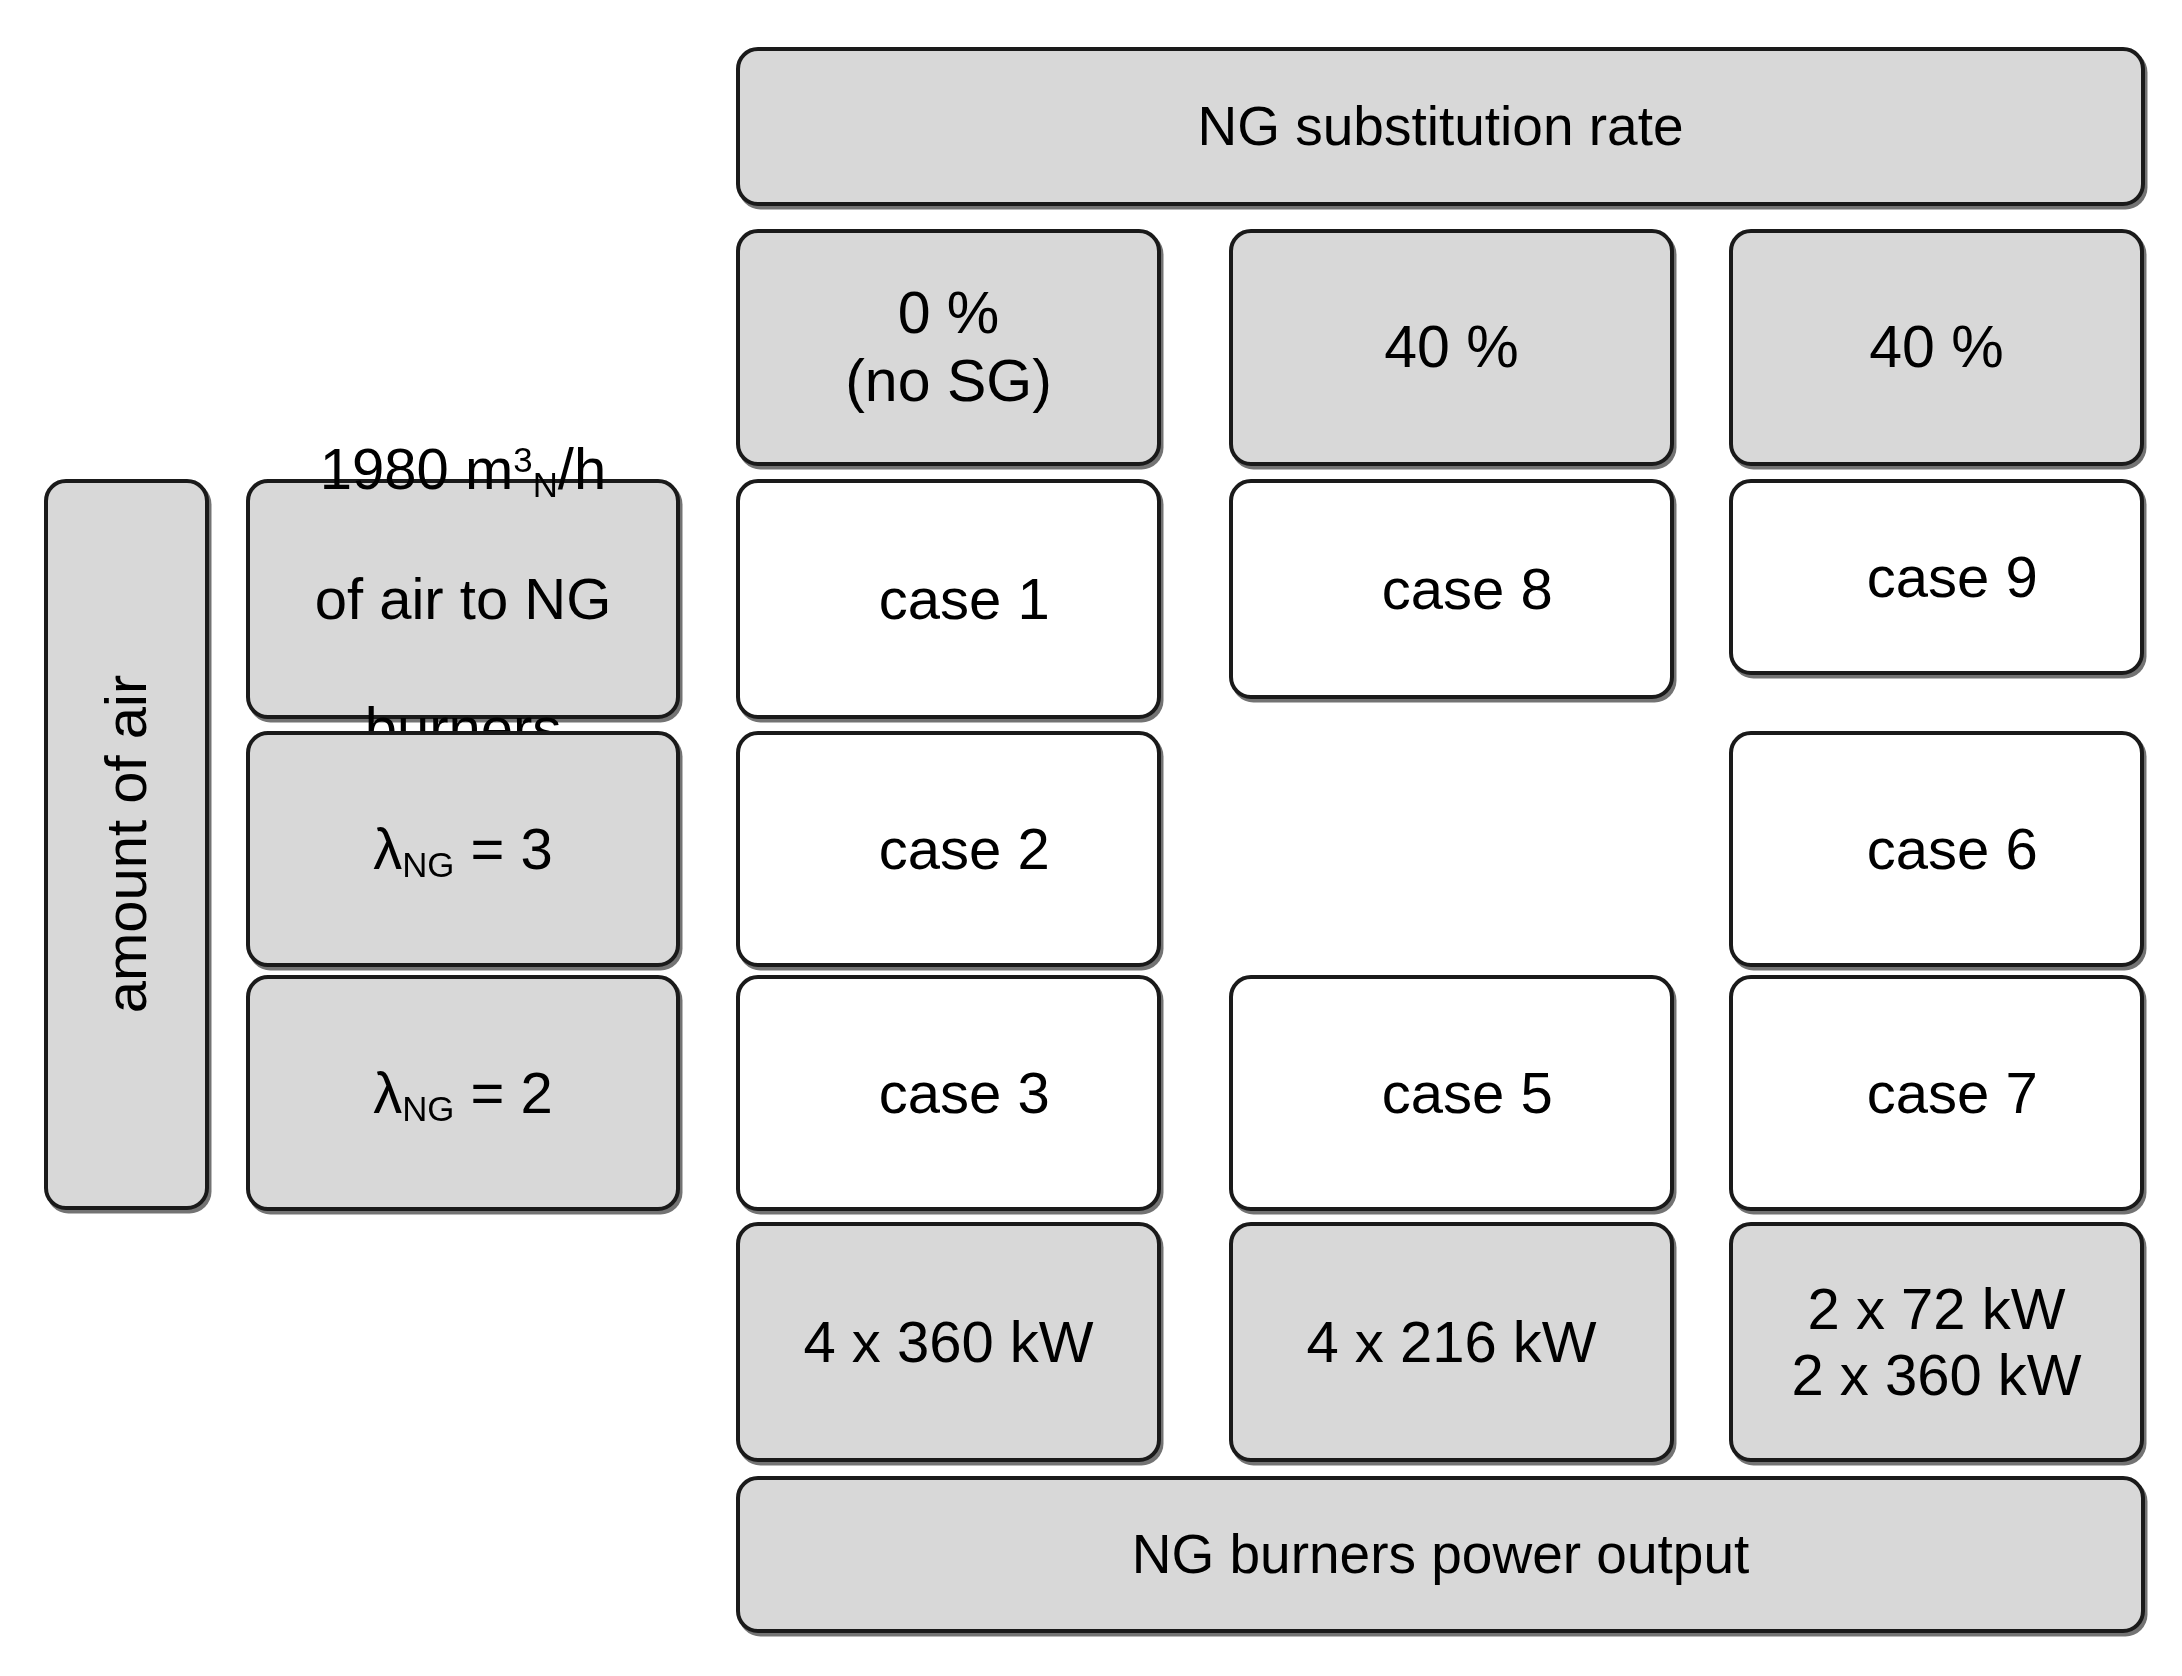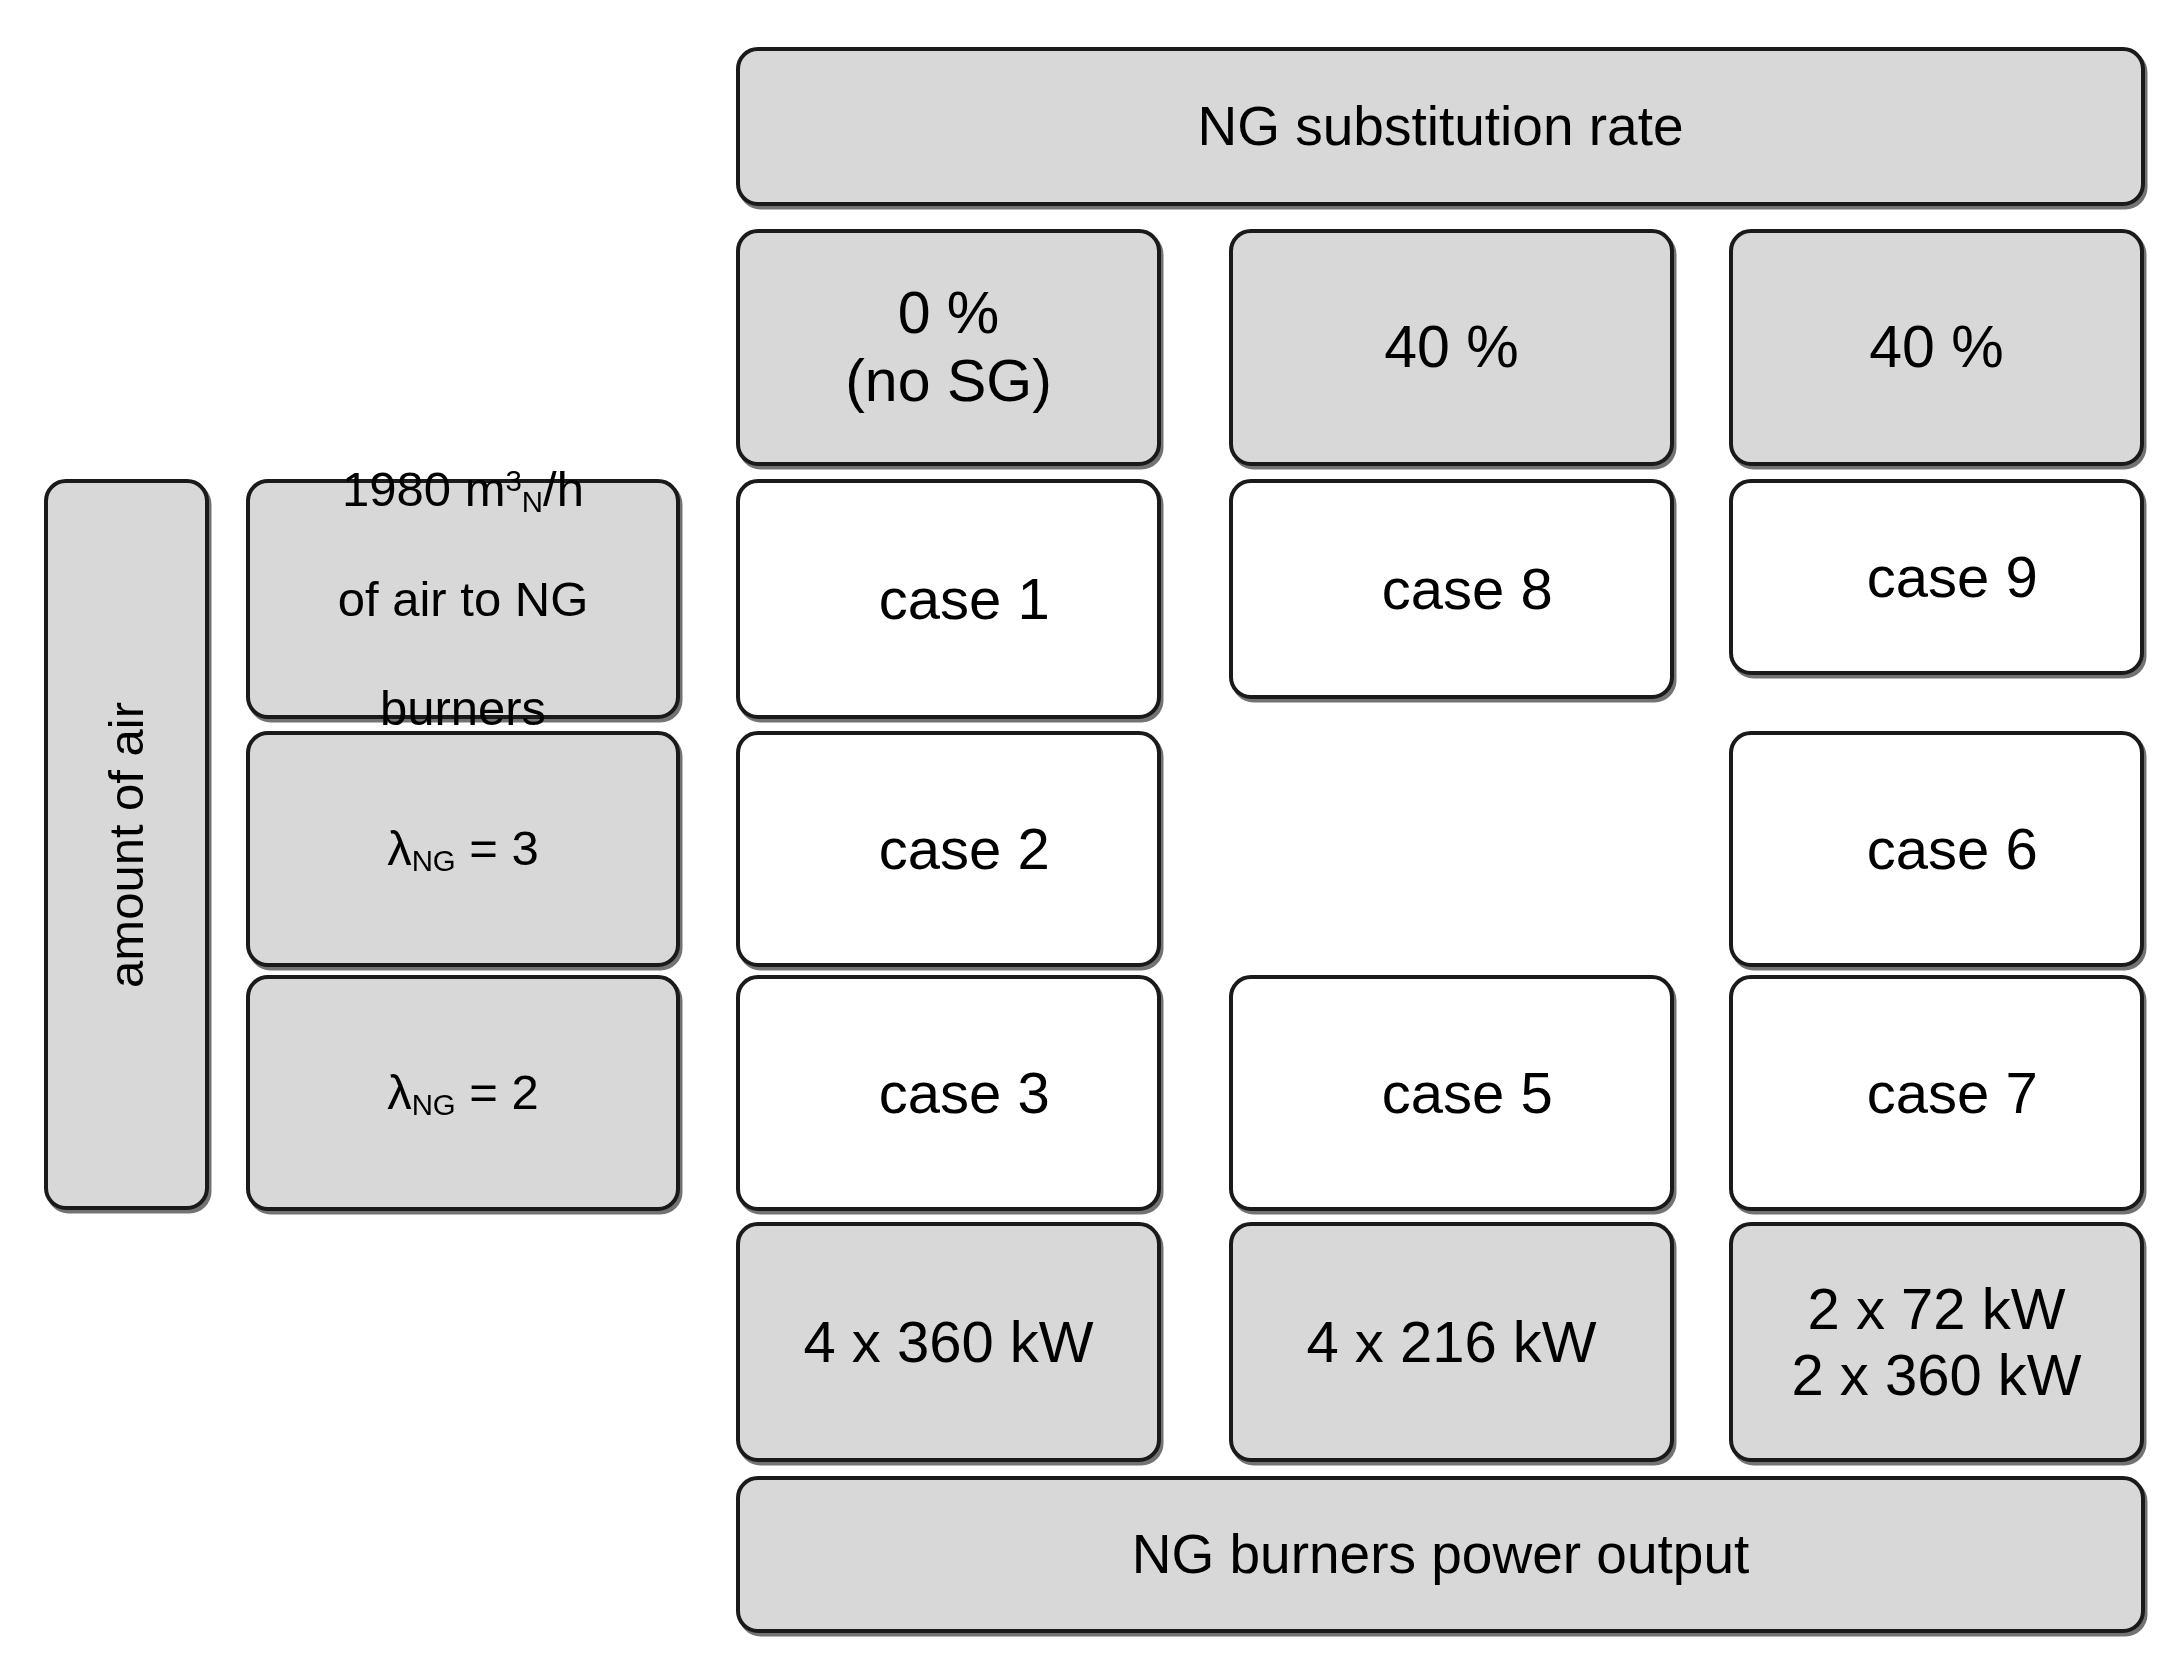--- a/index.html
+++ b/index.html
@@ -37,21 +37,21 @@
   .box.gray   { background: #d8d8d8; }
   .box.white  { background: #ffffff; padding-left: 40px; }
 
   .box-text { display: block; white-space: pre-line; }
 
   
   .t-banner { font-size: 55px; }
   .t-head   { font-size: 59px; }
   .t-case   { font-size: 58px; }
   .t-power  { font-size: 58px; }
-  .t-side   { font-size: 49px; }
+  .t-side   { font-size: 58px; }
 
   
   .vertical .box-text {
     transform: rotate(-90deg);
     transform-origin: center center;
     white-space: nowrap;
   }
 
   
   sub, sup {

